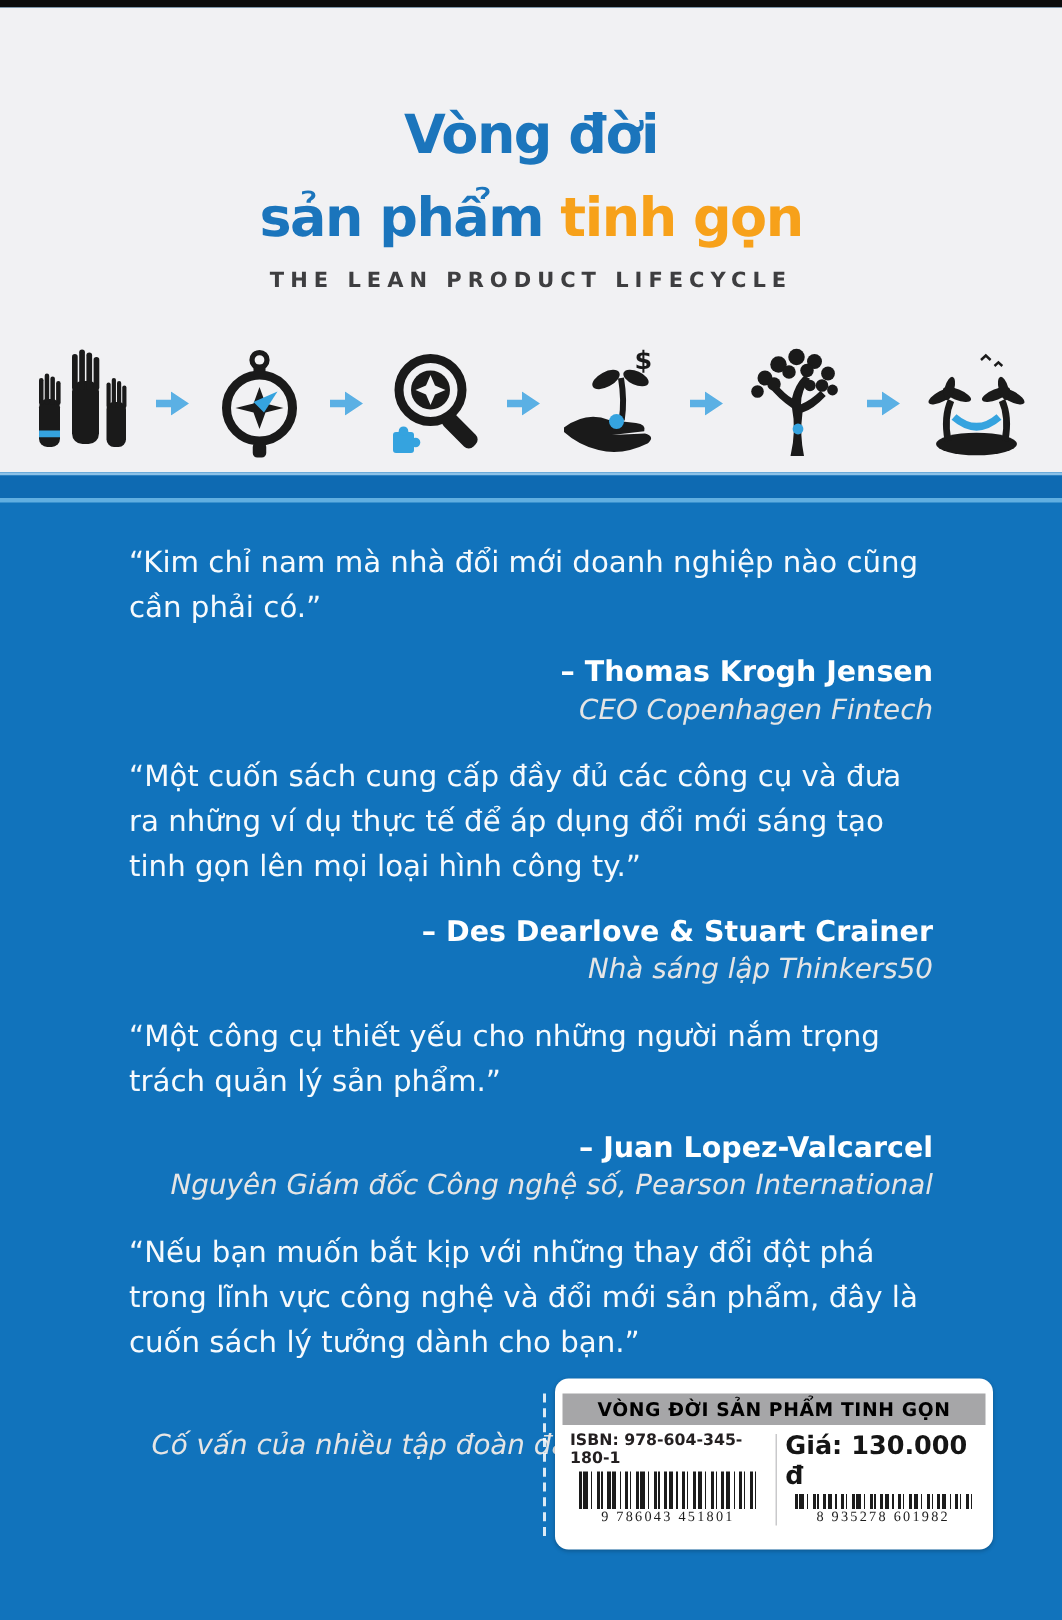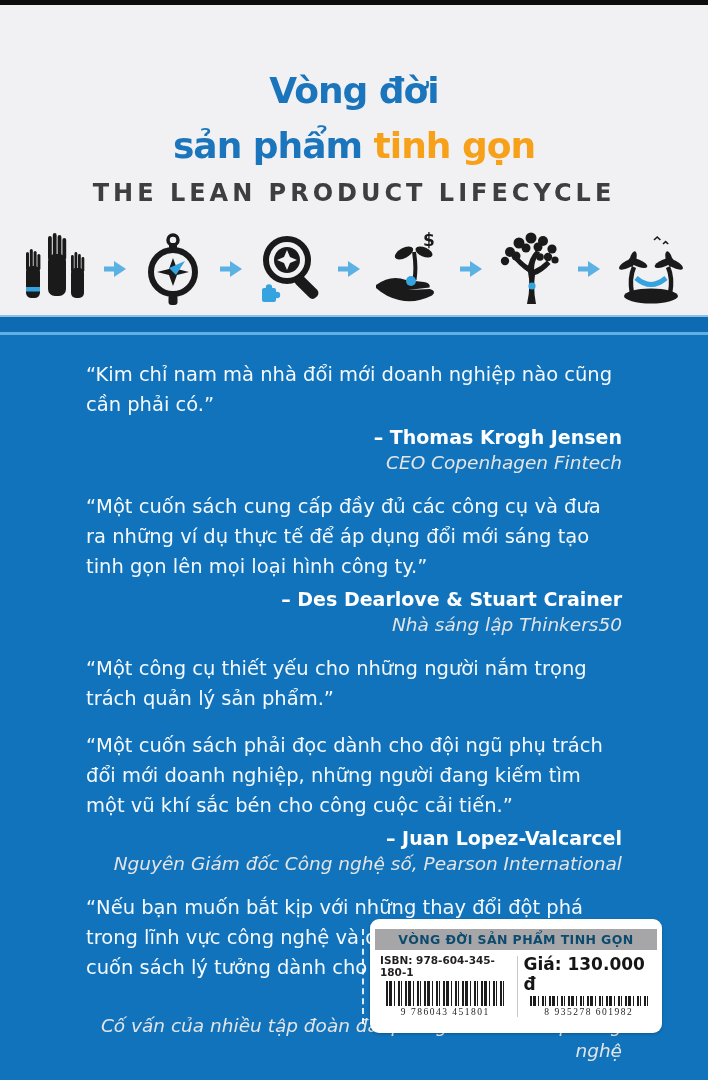--- a/index.html
+++ b/index.html
@@ -10,45 +10,45 @@
   
   .black-bar { position:absolute; top:0; left:0; width:100%; height:5px; background:#0d0d0d; }
 
   
   .gray-section { position:absolute; top:5px; left:0; width:100%; height:310px; background:#F1F1F3; }
   .titles { position:absolute; top:58px; left:0; width:100%; text-align:center;
             font-weight:bold; font-size:36px; line-height:55px; letter-spacing:-1px; }
   .t-blue { color:#1B75BC; }
   .t-orange { color:#F7A11A; }
   .subtitle { position:absolute; top:174px; left:0; width:100%; text-align:center;
-              font-weight:bold; font-size:24px; letter-spacing:4px; color:#3E3E40; }
+              font-weight:bold; font-size:14px; letter-spacing:4px; color:#3E3E40; }
   .icons-row { position:absolute; top:218px; left:0; width:100%; height:92px;
                display:flex; align-items:center; justify-content:center; gap:8px; }
   .step-icon { flex:0 0 auto; }
   .arrow { flex:0 0 auto; }
 
   
   .blue-section { position:absolute; top:315px; left:0; width:100%; height:765px; background:#1173BC; }
   .stripe-a { height:2px; background:#8CC1E7; }
   .band     { height:15px; background:#0E6AB2; }
   .stripe-b { height:3px; background:#61AFE1; }
 
   .quotes { padding:25px 86px 0 86px; color:#fff; }
   .quote { margin-bottom:17px; }
   .qtext { font-size:19.5px; line-height:30px; color:#F6FAFD; }
-  .qauthor { margin-top:5px; text-align:right; font-weight:bold; font-size:19px; line-height:25px; color:#FFFFFF; }
+  .qauthor { margin-top:16px; text-align:right; font-weight:bold; font-size:19px; line-height:25px; color:#FFFFFF; }
   .qrole { text-align:right; font-style:italic; font-size:18.5px; line-height:25px; color:#e5e5e5; }
 
   
   .perforation { position:absolute; left:362px; top:929px; height:95px; width:0;
                  border-left:2px dashed rgba(255,255,255,0.85); }
   .price-label { position:absolute; left:370px; top:919px; width:292px; height:114px;
                  background:#fff; border-radius:9px; box-shadow:0 1px 3px rgba(0,0,0,.25); }
   .label-head { margin:10px 5px 0 5px; height:21px; line-height:21px; background:#A6A6A8;
-                color:#0c4a6e; font-weight:bold; font-size:12.5px; text-align:center; letter-spacing:.4px; }
+                color:#000000; font-weight:bold; font-size:12.5px; text-align:center; letter-spacing:.4px; }
   .label-body { display:flex; padding:4px 8px 8px 10px; height:75px; }
   .label-col { flex:1 1 50%; display:flex; flex-direction:column; align-items:center; justify-content:flex-end; }
   .label-divider { width:1px; background:#C9C9CB; margin:2px 6px 0 6px; }
   .isbn-text { font-weight:bold; font-size:10.5px; color:#231F20; margin-bottom:3px; }
   .price-text { font-weight:bold; font-size:17px; color:#151515; margin-bottom:2px; }
   .bc { width:118px; height:33px;
         background:repeating-linear-gradient(90deg,
           #1c1c1c 0 2px, transparent 2px 3px,
           #1c1c1c 3px 6px, transparent 6px 8px,
           #1c1c1c 8px 9px, transparent 9px 12px,
@@ -194,21 +194,20 @@
       </figure>
       <figure class="quote">
         <p class="qtext">“Một cuốn sách cung cấp đầy đủ các công cụ và đưa ra những ví dụ thực tế để áp dụng đổi mới sáng tạo tinh gọn lên mọi loại hình công ty.”</p>
         <p class="qauthor">– Des Dearlove &amp; Stuart Crainer</p>
         <p class="qrole">Nhà sáng lập Thinkers50</p>
       </figure>
       <figure class="quote">
         <p class="qtext">“Một công cụ thiết yếu cho những người nắm trọng trách quản lý sản phẩm.”</p>
       </figure>
       <figure class="quote">
-        <p class="qtext">“Một cuốn sách phải đọc dành cho đội ngũ phụ trách đổi mới doanh nghiệp, những người đang kiếm tìm một vũ khí sắc bén cho công cuộc cải tiến.”</p>
         <p class="qauthor">– Juan Lopez-Valcarcel</p>
         <p class="qrole">Nguyên Giám đốc Công nghệ số, Pearson International</p>
       </figure>
       <figure class="quote">
         <p class="qtext">“Nếu bạn muốn bắt kịp với những thay đổi đột phá trong lĩnh vực công nghệ và đổi mới sản phẩm, đây là cuốn sách lý tưởng dành cho bạn.”</p>
         <p class="qauthor">– Phil Blades</p>
         <p class="qrole">Cố vấn của nhiều tập đoàn đa quốc gia và start-up công nghệ</p>
       </figure>
     </div>
   </div>

